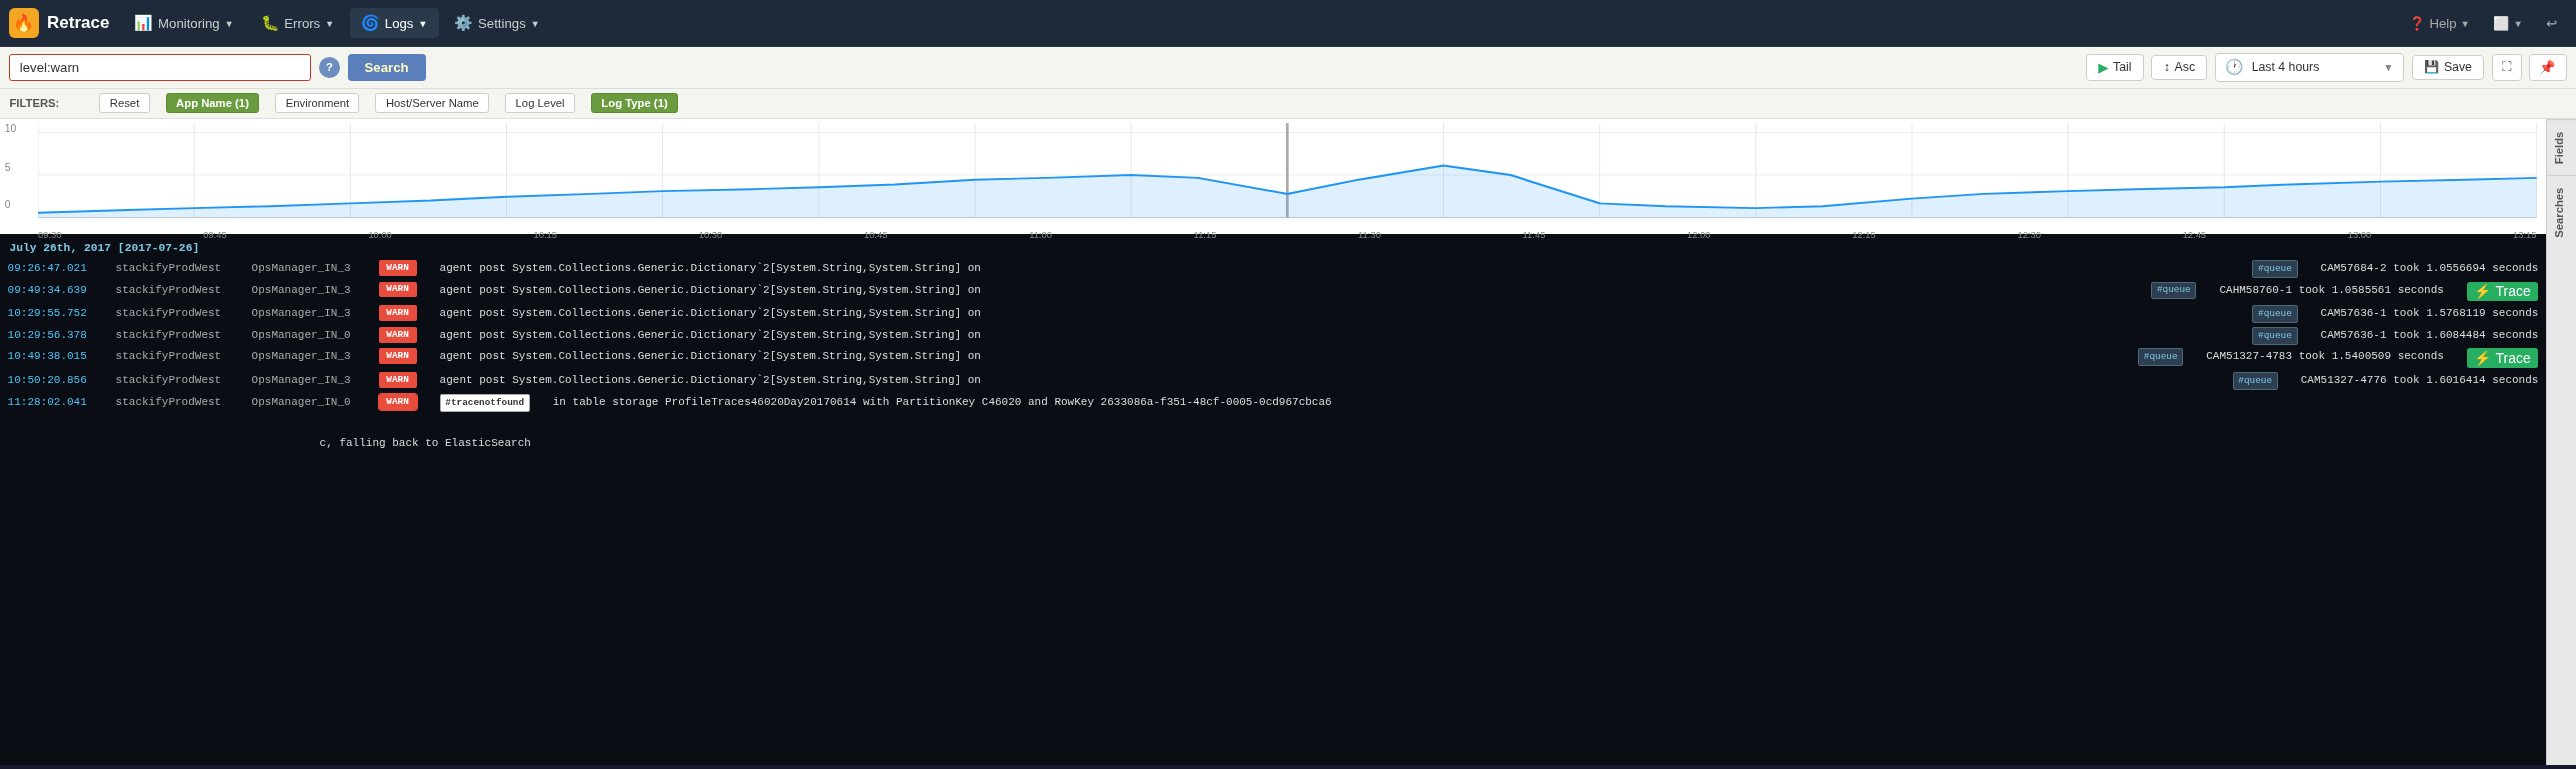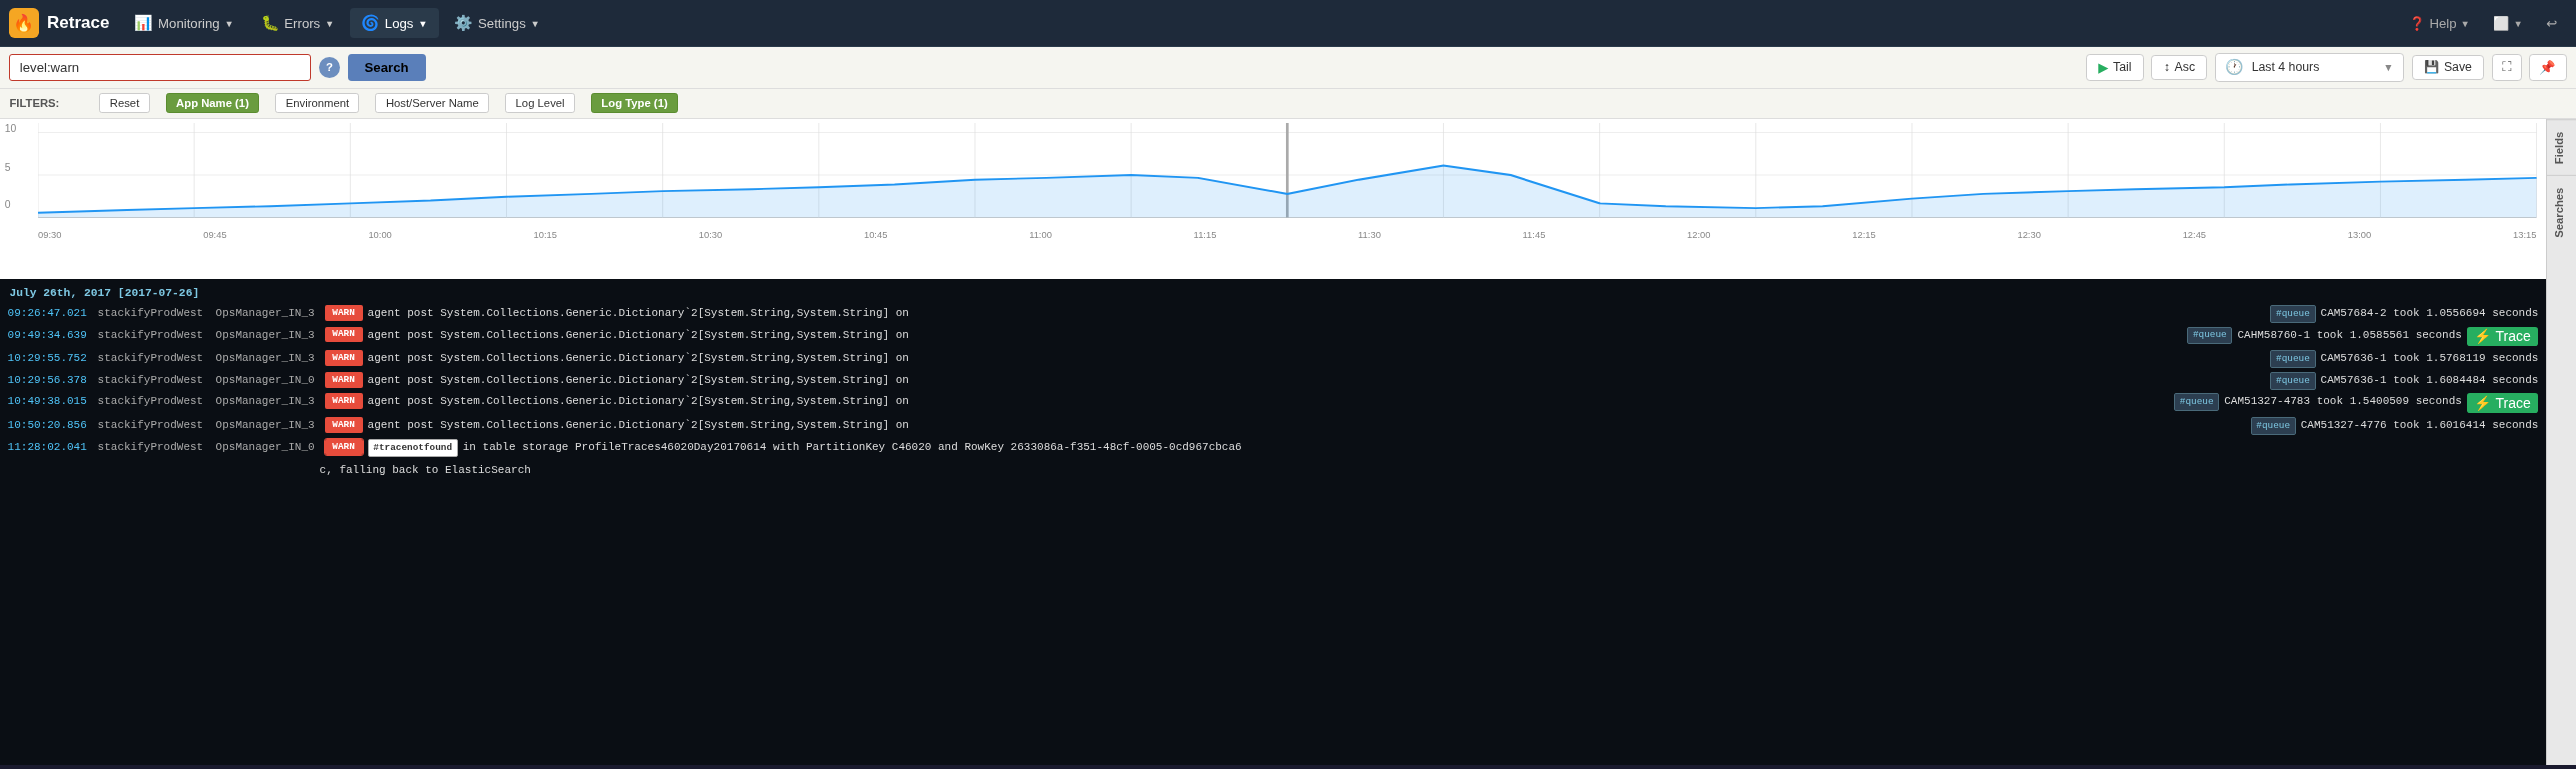--- a/index.html
+++ b/index.html
@@ -83,21 +83,21 @@
       border-radius: 50%;
       background: #6c8ebf;
       color: #fff;
       display: flex; align-items: center; justify-content: center;
       font-size: 11.3px;
       font-weight: bold;
       cursor: pointer;
     }
     .search-btn {
       background: #5a7fba;
-      color: #000000;
+      color: #fef9c3;
       border: none;
       padding: 5.7px 17px;
       border-radius: 3.8px;
       font-size: 13.2px;
       cursor: pointer;
       font-weight: 600;
     }
     .search-spacer { flex: 1; }
     .tail-btn {
       display: flex; align-items: center; gap: 4.7px;
@@ -207,21 +207,21 @@
       color: #333;
     }
 
     
     .main-area {
       display: flex;
       height: calc(100vh - 123px);
     }
     .chart-container {
       position: relative;
-      height: 160px;
+      height: 115px;
       background: #fff;
       padding: 4.7px 9.4px 0 38px;
     }
     .chart-y-label {
       position: absolute;
       left: 4.7px;
       font-size: 10.4px;
       color: #888;
     }
     .chart-svg {
@@ -241,21 +241,21 @@
     .log-date-header {
       color: #7ec8e3;
       padding: 3.8px 9.4px;
       font-size: 11.3px;
       font-weight: bold;
     }
     .log-row {
       display: flex;
       align-items: flex-start;
       padding: 1.9px 7.6px;
-      gap: 5px;
+      gap: 23px;
       line-height: 1.5;
     }
     .log-time { color: #4fc3f7; min-width: 85px; white-space: nowrap; }
     .log-app { color: #aaa; min-width: 113px; white-space: nowrap; overflow: hidden; text-overflow: ellipsis; }
     .log-server { color: #aaa; min-width: 104px; white-space: nowrap; overflow: hidden; text-overflow: ellipsis; }
     .log-level-warn {
       background: #e74c3c;
       color: #fff;
       padding: 0.9px 4.7px;
       border-radius: 1.9px;

